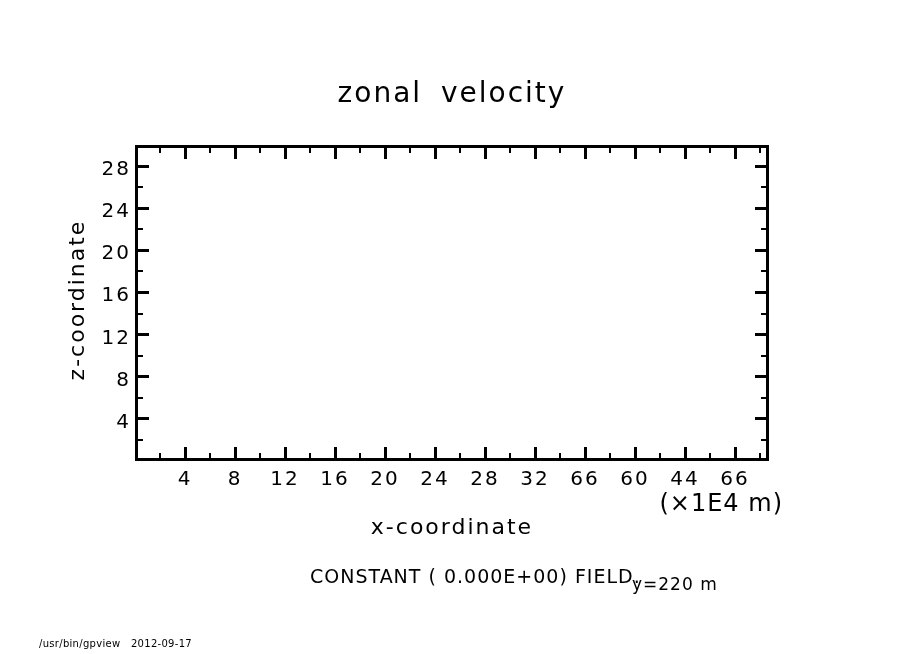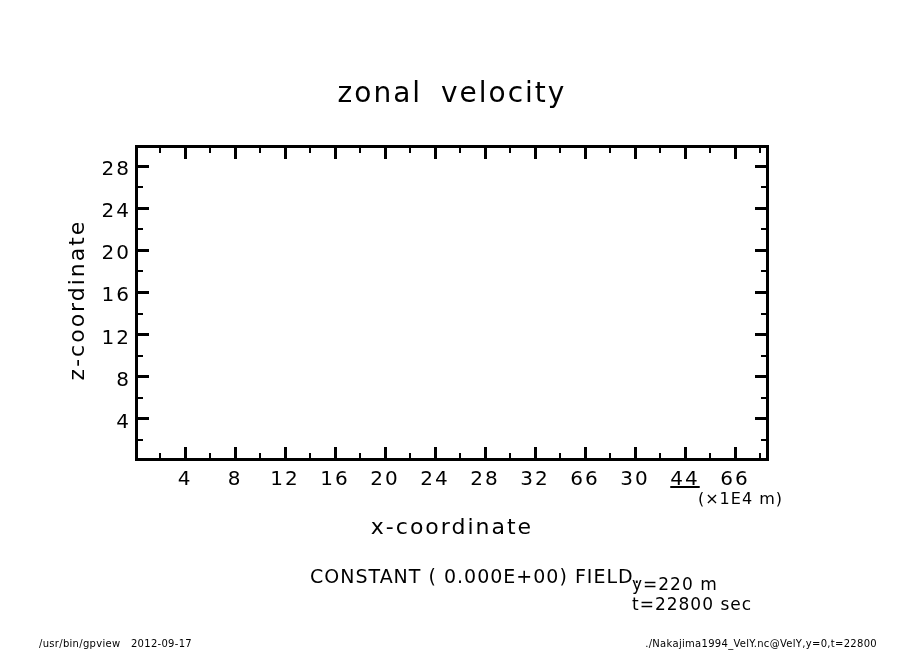--- a/index.html
+++ b/index.html
@@ -28,21 +28,21 @@
   }
   .xlabel{
     top:514px;left:452px;transform:translateX(-50%);
     font-size:22px;letter-spacing:2px;word-spacing:4px;white-space:nowrap;
   }
   .ylabel{
     top:300px;left:76px;transform:translate(-50%,-50%) rotate(-90deg);
     font-size:22px;letter-spacing:2px;white-space:nowrap;
   }
   .y-unit{left:40px;top:479px;font-size:20px;letter-spacing:1px;white-space:pre;}
-  .x-unit{right:121px;top:489px;font-size:16px;letter-spacing:1px;white-space:pre;}
+  .x-unit{right:121px;top:489px;font-size:24px;letter-spacing:1px;white-space:pre;}
   .const-note{left:310px;top:565px;font-size:19px;letter-spacing:1px;white-space:pre;}
   .slice-y{left:632px;top:574px;font-size:17px;letter-spacing:1px;white-space:pre;}
   .slice-t{left:632px;top:594px;font-size:17px;letter-spacing:1px;white-space:pre;}
   .footer{top:638px;font-size:10px;letter-spacing:0.3px;white-space:pre;}
   .footer-left{left:39px;}
   .footer-right{right:27px;}
 </style>
 </head>
 <body>
 
@@ -51,24 +51,22 @@
 
   <div class="abs plot-box"></div>
 
   <div class="abs ylabel">z-coordinate</div>
   <div class="abs xlabel">x-coordinate</div>
 
   <div class="abs x-unit">(×1E4 m)</div>
 
   <div class="abs const-note">CONSTANT ( 0.000E+00) FIELD.</div>
   <div class="abs slice-y">y=220 m</div>
-  <div class="abs slice-t">t=22800 sec</div>
 
   <div class="abs footer footer-left">/usr/bin/gpview   2012-09-17</div>
-  <div class="abs footer footer-right">./Nakajima1994_VelY.nc@VelY,y=0,t=22800</div>
 <div class="abs tick" style="left: 183.5px; top: 447px; width: 3px; height: 11px;"></div>
     <div class="abs tick" style="left: 183.5px; top: 148px; width: 3px; height: 11px;"></div>
     <div class="abs x-tick-label" style="left: 155px;">4</div>
     <div class="abs tick" style="left: 233.5px; top: 447px; width: 3px; height: 11px;"></div>
     <div class="abs tick" style="left: 233.5px; top: 148px; width: 3px; height: 11px;"></div>
     <div class="abs x-tick-label" style="left: 205px;">8</div>
     <div class="abs tick" style="left: 283.5px; top: 447px; width: 3px; height: 11px;"></div>
     <div class="abs tick" style="left: 283.5px; top: 148px; width: 3px; height: 11px;"></div>
     <div class="abs x-tick-label" style="left: 255px;">12</div>
     <div class="abs tick" style="left: 333.5px; top: 447px; width: 3px; height: 11px;"></div>
@@ -84,24 +82,24 @@
     <div class="abs tick" style="left: 483.5px; top: 148px; width: 3px; height: 11px;"></div>
     <div class="abs x-tick-label" style="left: 455px;">28</div>
     <div class="abs tick" style="left: 533.5px; top: 447px; width: 3px; height: 11px;"></div>
     <div class="abs tick" style="left: 533.5px; top: 148px; width: 3px; height: 11px;"></div>
     <div class="abs x-tick-label" style="left: 505px;">32</div>
     <div class="abs tick" style="left: 583.5px; top: 447px; width: 3px; height: 11px;"></div>
     <div class="abs tick" style="left: 583.5px; top: 148px; width: 3px; height: 11px;"></div>
     <div class="abs x-tick-label" style="left: 555px;">66</div>
     <div class="abs tick" style="left: 633.5px; top: 447px; width: 3px; height: 11px;"></div>
     <div class="abs tick" style="left: 633.5px; top: 148px; width: 3px; height: 11px;"></div>
-    <div class="abs x-tick-label" style="left: 605px;">30</div>
+    <div class="abs x-tick-label" style="left: 605px;">60</div>
     <div class="abs tick" style="left: 683.5px; top: 447px; width: 3px; height: 11px;"></div>
     <div class="abs tick" style="left: 683.5px; top: 148px; width: 3px; height: 11px;"></div>
-    <div class="abs x-tick-label" style="left: 655px; text-decoration: underline;">44</div>
+    <div class="abs x-tick-label" style="left: 655px;">44</div>
     <div class="abs tick" style="left: 733.5px; top: 447px; width: 3px; height: 11px;"></div>
     <div class="abs tick" style="left: 733.5px; top: 148px; width: 3px; height: 11px;"></div>
     <div class="abs x-tick-label" style="left: 705px;">66</div>
     <div class="abs tick" style="left: 138px; top: 417.367px; width: 11px; height: 3px;"></div>
     <div class="abs tick" style="left: 755px; top: 417.367px; width: 11px; height: 3px;"></div>
     <div class="abs y-tick-label" style="left: 56px; top: 408.867px;">4</div>
     <div class="abs tick" style="left: 138px; top: 375.233px; width: 11px; height: 3px;"></div>
     <div class="abs tick" style="left: 755px; top: 375.233px; width: 11px; height: 3px;"></div>
     <div class="abs y-tick-label" style="left: 56px; top: 366.733px;">8</div>
     <div class="abs tick" style="left: 138px; top: 333.1px; width: 11px; height: 3px;"></div>

